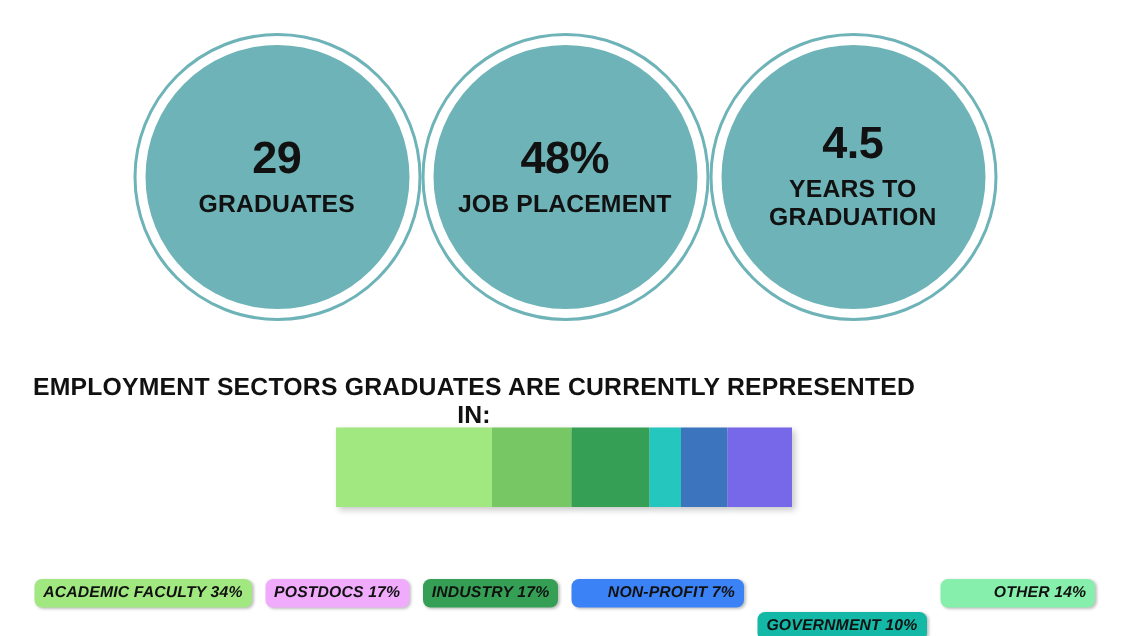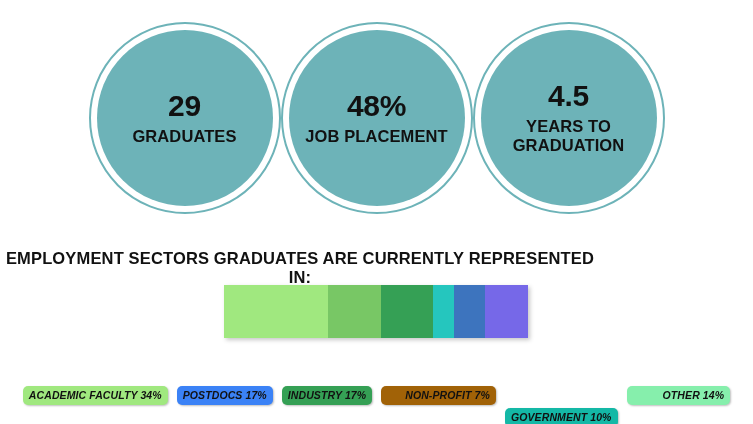--- a/index.html
+++ b/index.html
@@ -63,21 +63,21 @@
     color: #111111;
     line-height: 1.18;
     margin-top: 5px;
     letter-spacing: 0.1px;
   }
 
   
   .section-heading {
     position: absolute;
     top: 249px;
-    left: 0;
+    left: 16px;
     width: 600px;
     text-align: center;
     font-size: 16.5px;
     font-weight: bold;
     color: #111111;
     letter-spacing: 0.15px;
   }
 
   
   .bar-wrap {
@@ -152,18 +152,18 @@
     <div class="bar-seg" style="background: rgb(160, 232, 127); width: 34.3434%;"></div>
     <div class="bar-seg" style="background: rgb(120, 199, 101); width: 17.1717%;"></div>
     <div class="bar-seg" style="background: rgb(53, 160, 85); width: 17.1717%;"></div>
     <div class="bar-seg" style="background: rgb(37, 198, 190); width: 7.07071%;"></div>
     <div class="bar-seg" style="background: rgb(61, 116, 190); width: 10.101%;"></div>
     <div class="bar-seg" style="background: rgb(118, 104, 232); width: 14.1414%;"></div>
   </div>
 
 <div class="legend">
     <div class="legend-chip" style="background: rgb(160, 232, 127);">ACADEMIC FACULTY 34%</div>
-    <div class="legend-chip" style="background: #3b82f6;">POSTDOCS 17%</div>
+    <div class="legend-chip" style="background: #f0abfc;">POSTDOCS 17%</div>
     <div class="legend-chip" style="background: rgb(53, 160, 85);">INDUSTRY 17%</div>
-    <div class="legend-chip" style="background: #a16207; padding-left: 24px;">NON-PROFIT 7%</div>
+    <div class="legend-chip" style="background: #3b82f6; padding-left: 24px;">NON-PROFIT 7%</div>
     <div class="legend-chip" style="background: #14b8a6; margin-top: 44px;">GOVERNMENT 10%</div>
     <div class="legend-chip" style="background: #86efac; padding-left: 36px;">OTHER 14%</div>
   </div>
 
 </body></html>

